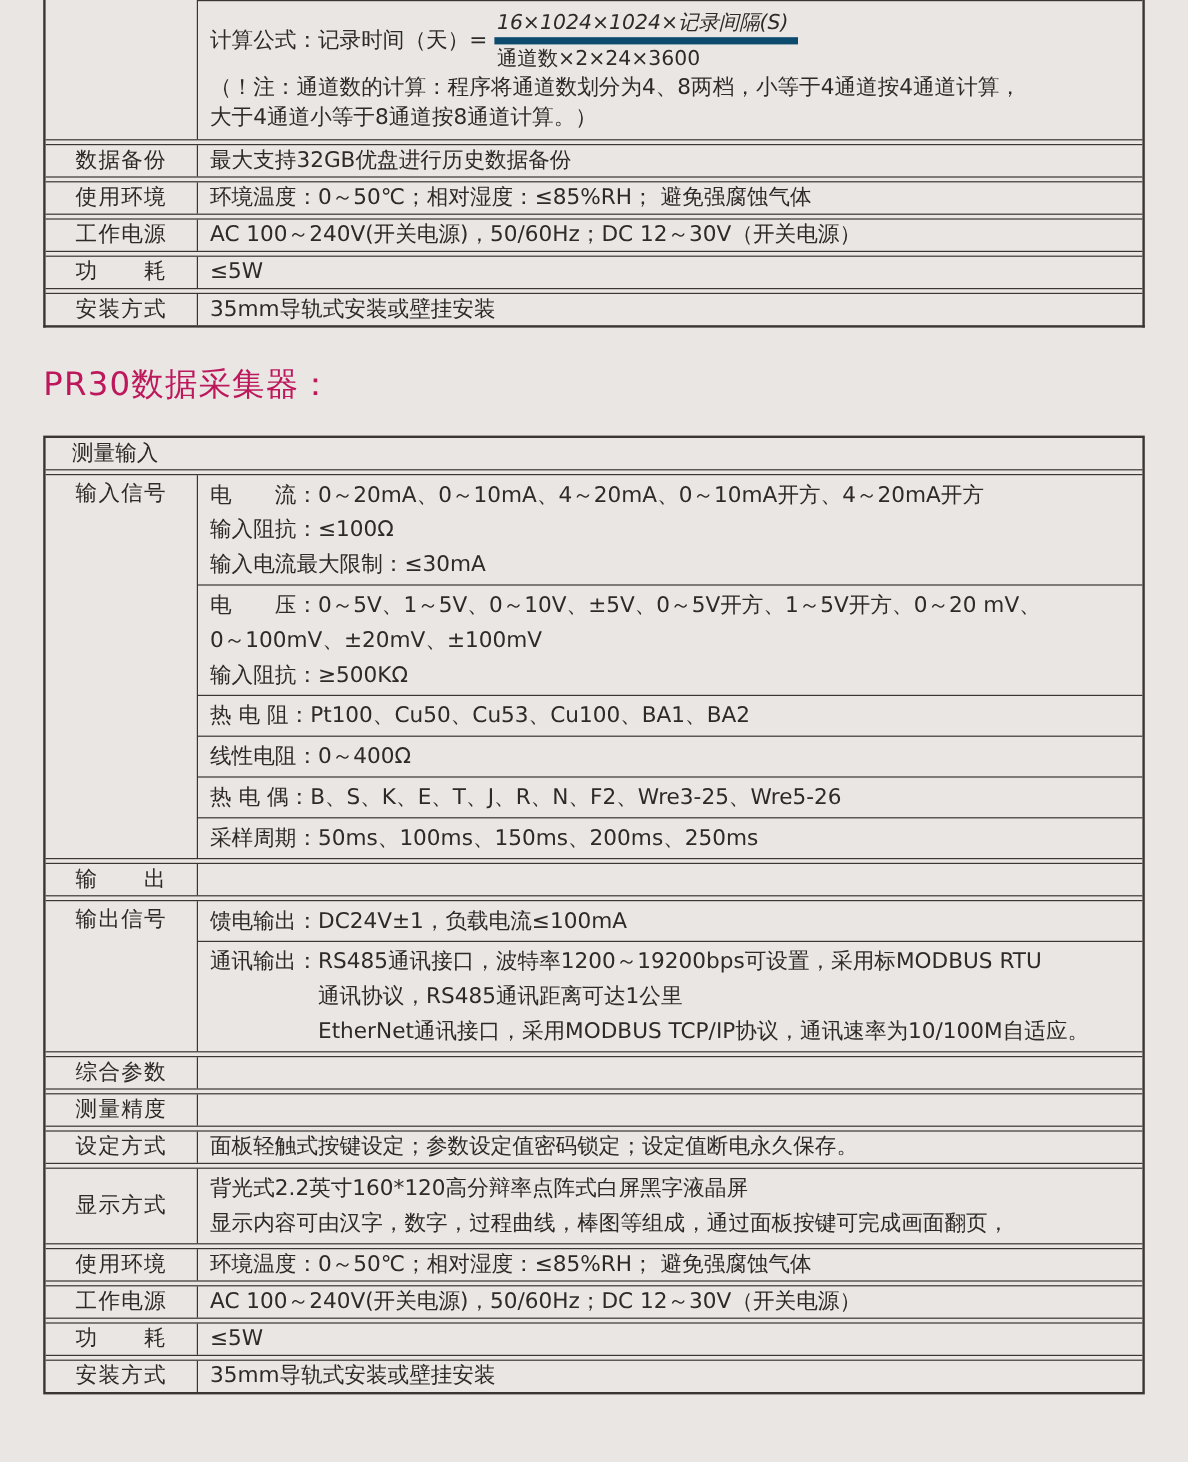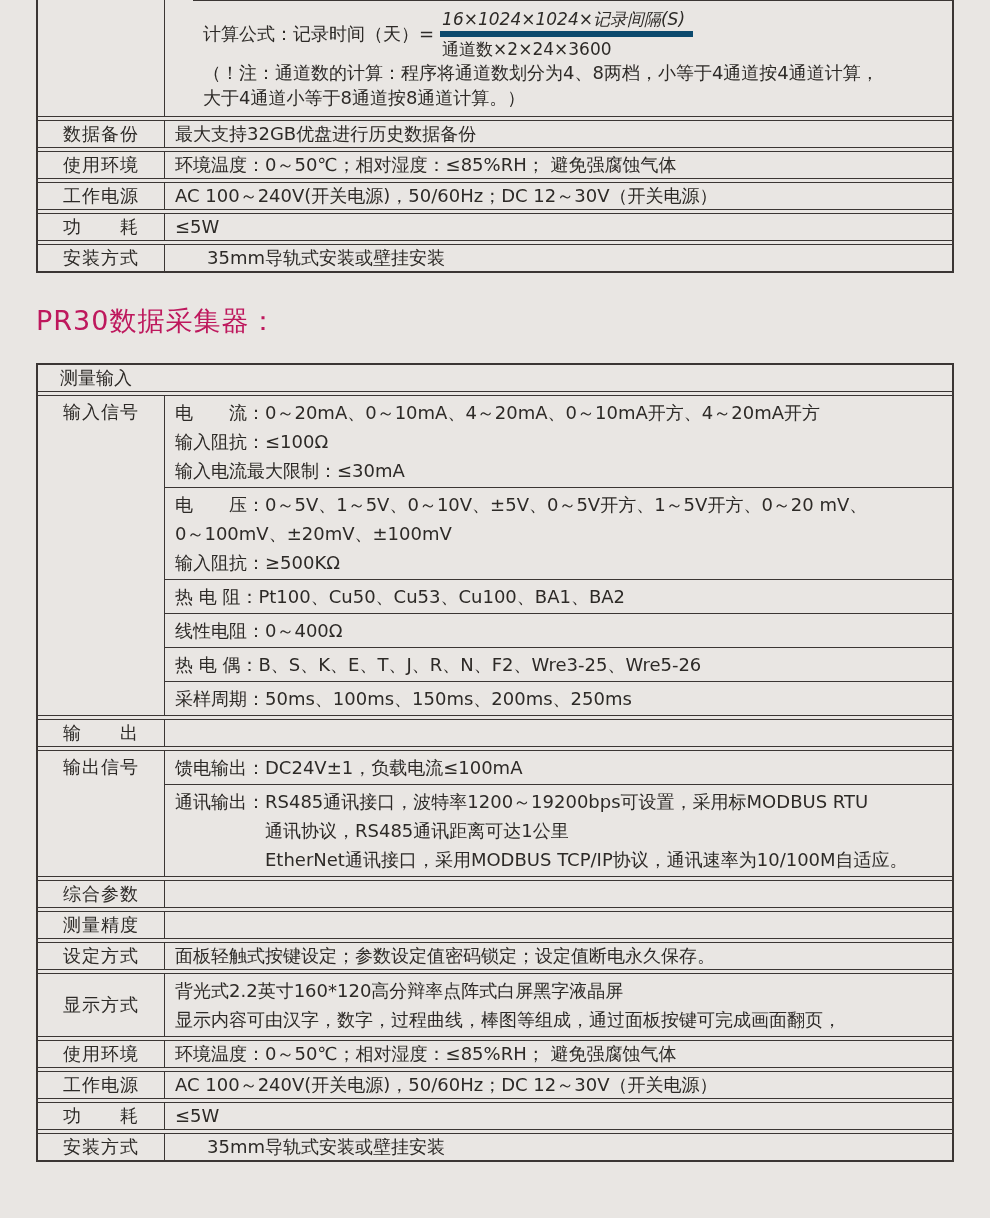--- a/index.html
+++ b/index.html
@@ -12,42 +12,42 @@
   .spec-table{
     width:918px;box-sizing:border-box;
     border:2px solid #3b3634;
     background:#e9e6e3;
   }
   .t1{border-top:none;}
   .t2{margin-top:26px;}
   .trow{display:flex;border-top:1px solid #3b3634;border-bottom:1px solid #3b3634;}
   .trow + .trow{margin-top:3px;}
   .spec-table > .trow:first-child{border-top:none;}
-  .spec-table > .trow:last-child{border-bottom:none;gap:32px;}
+  .spec-table > .trow:last-child{border-bottom:none;}
   .lcell{
     flex:0 0 127px;box-sizing:border-box;
     border-right:1px solid #3b3634;
     display:flex;align-items:center;justify-content:center;
     text-align:center;font-size:18px;line-height:22px;
     padding:2px 2px;letter-spacing:1px;
   }
   .top-align{align-items:flex-start;padding-top:5px;}
   .vcell{
     flex:1;min-width:0;box-sizing:border-box;
     font-size:18px;line-height:22px;
     padding:2px 4px 2px 10px;
   }
   .vcell.nopad{padding:0;}
   .line{white-space:nowrap;overflow:hidden;}
   .group{padding:2px 4px 2px 10px;line-height:29px;font-size:18px;}
   .group + .group{border-top:1px solid #3b3634;}
   .indented{margin-left:90px;}
   .mlines .line{line-height:29px;}
   
-  .formula-row{border-top:none;gap:28px;}
+  .formula-row{border-top:none;}
   .formula-row .vcell{border-top:1px solid #3b3634;padding-top:5px;padding-bottom:6px;}
   .formula-line{display:flex;align-items:center;margin-top:2px;}
   .frac{display:inline-block;margin-left:6px;font-size:17px;line-height:22px;}
   .frac-num{border-bottom:6px solid #0c4a6e;padding:0 8px 1px 2px;white-space:nowrap;font-style:italic;}
   .frac-den{padding:1px 8px 0 2px;white-space:nowrap;}
   .note{line-height:25px;}
   
   .span-cell{flex:1;font-size:18px;line-height:22px;padding:2px 4px 2px 22px;}
   
   .heading{

